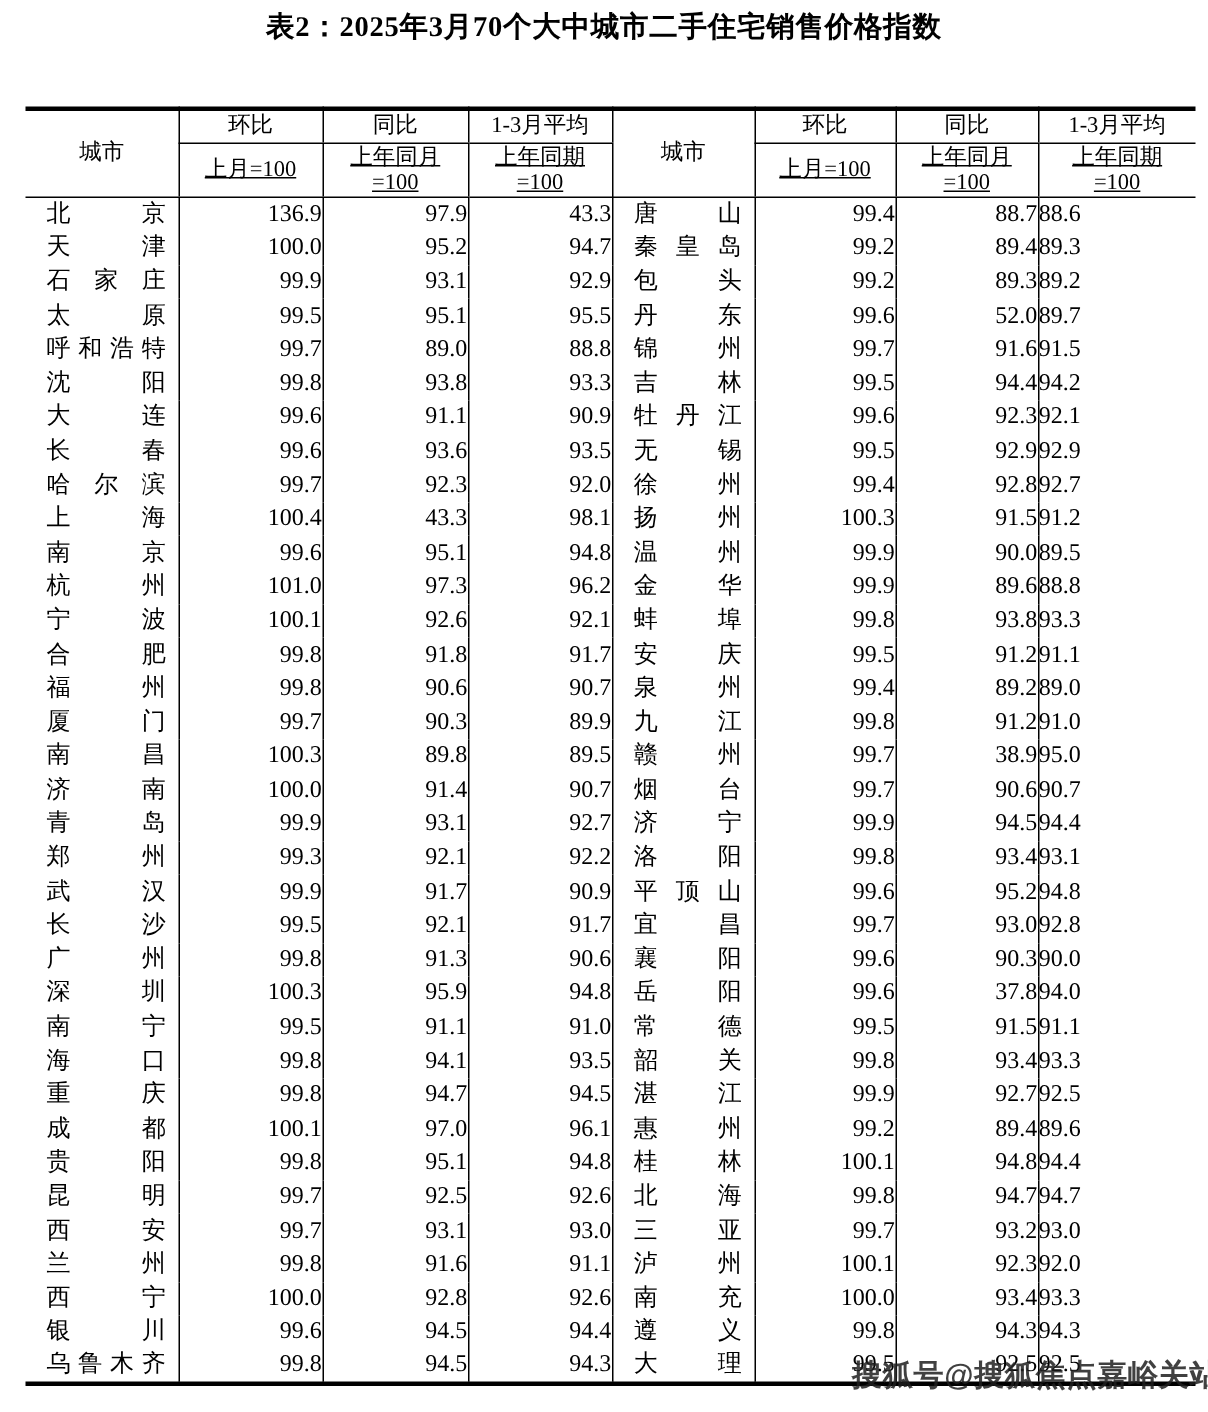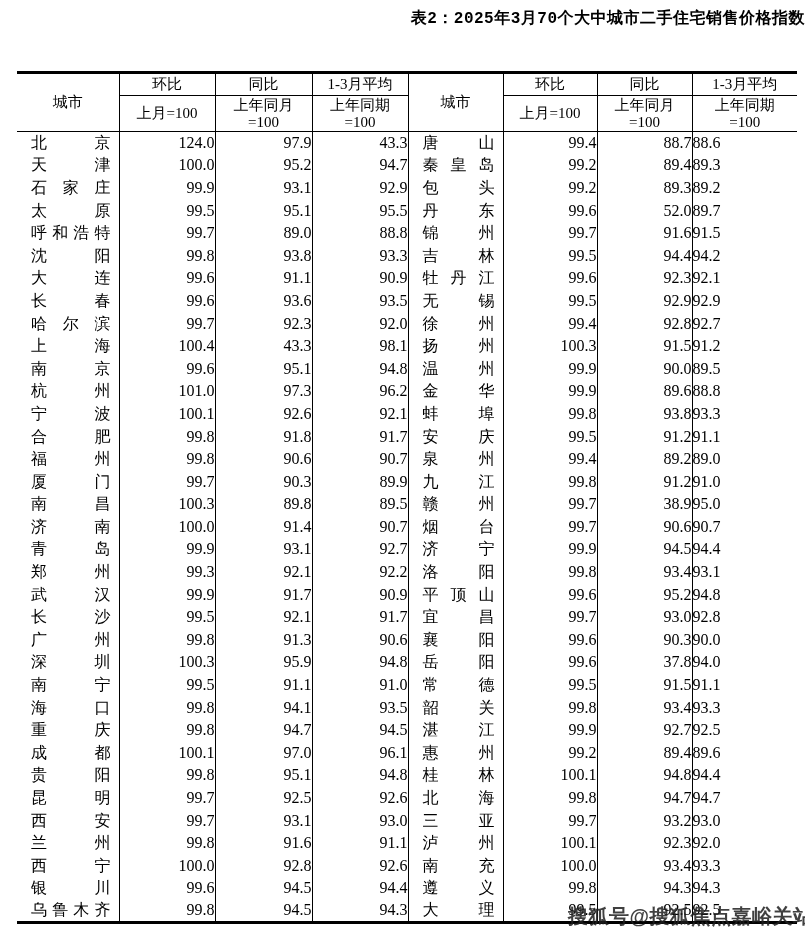--- a/index.html
+++ b/index.html
@@ -5,27 +5,26 @@
   html, body {
     margin: 0; padding: 0;
     width: 805px; height: 941px;
     background: #ffffff;
     overflow: hidden;
     position: relative;
     font-family: "Liberation Serif", "DejaVu Serif", serif;
     color: #000;
   }
   .title {
-    text-align: right;
-    font-size: 16px;
+    text-align: center;
+    font-size: 19px;
     font-weight: bold;
     padding-top: 8px;
     line-height: 22px;
     letter-spacing: 0.5px;
-    font-family: Liberation Mono, monospace;
   }
   table.price-table {
     border-collapse: collapse;
     table-layout: fixed;
     width: 780px;
     margin: 41px 0 0 17px;
     border-top: 3px solid #000;
     border-bottom: 3px solid #000;
   }
   .price-table th, .price-table td {
@@ -36,21 +35,21 @@
   }
   .price-table .no-left { border-left: none; }
   .price-table thead th {
     border-bottom: 1px solid #000;
     font-size: 15px;
     text-align: center;
     line-height: 1.12;
     margin-top: 16px;
   }
   .price-table thead tr.h-top { height: 23px; }
-  .price-table thead tr.h-base { height: 36px; }
+  .price-table thead tr.h-base { height: 36px; text-decoration: underline; }
   .base-h { white-space: pre-line; }
   .price-table tbody tr { height: 22.6px; }
   .price-table tbody td { font-size: 16px; line-height: 1; }
   .c-num { text-align: right; padding-right: 6px; }
   .c-num-last { text-align: left; padding-right: 15px; }
   .city-name {
     display: block;
     margin: 0 8px 0 14px;
     text-align: justify;
     text-align-last: justify;
@@ -107,21 +106,21 @@
 =100</th>
       <th class="base-h">上年同期
 =100</th>
     </tr>
   </thead>
   <tbody id="table-body">
       <tr>
         <td class="no-left">
           <span class="city-name">北京</span>
         </td>
-        <td class="c-num">124.0</td>
+        <td class="c-num">136.9</td>
         <td class="c-num">97.9</td>
         <td class="c-num">43.3</td>
         <td class="">
           <span class="city-name">唐山</span>
         </td>
         <td class="c-num">99.4</td>
         <td class="c-num">88.7</td>
         <td class="c-num-last">88.6</td>
       </tr>
       <tr>

